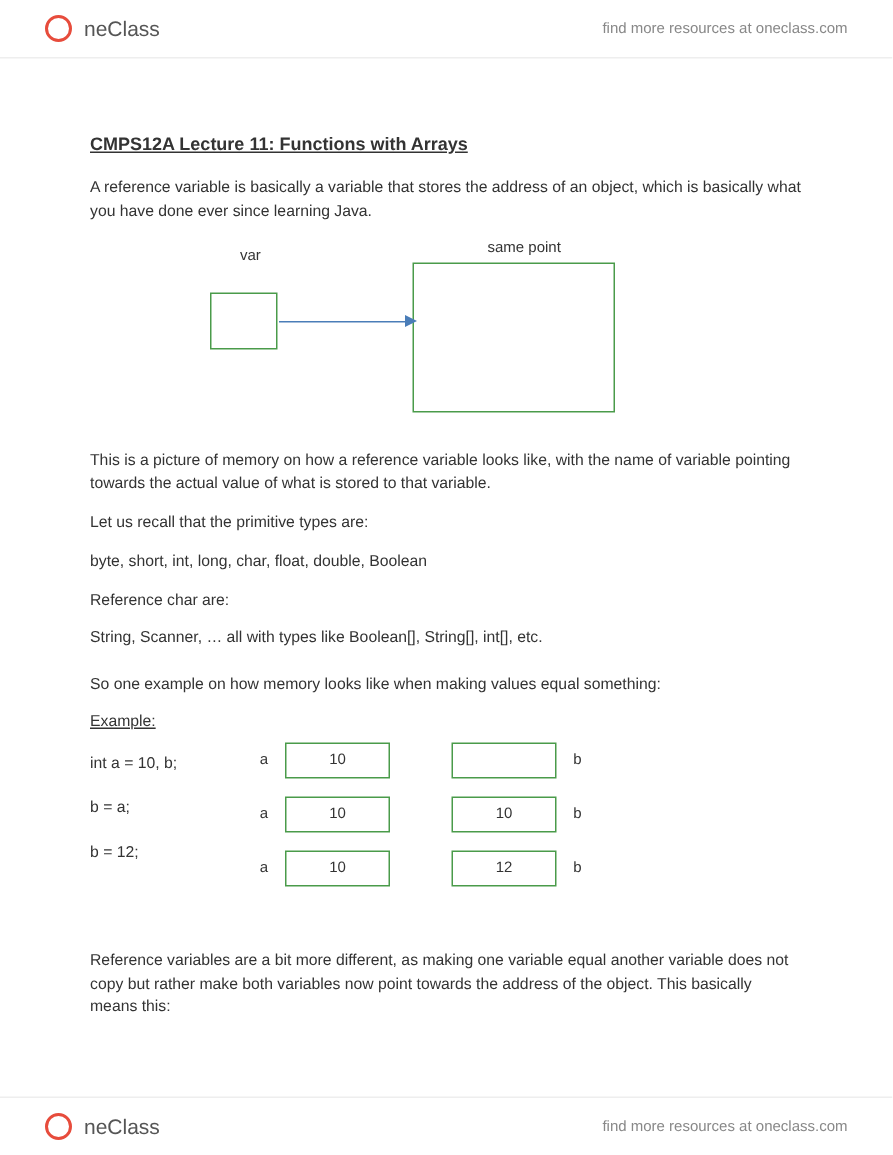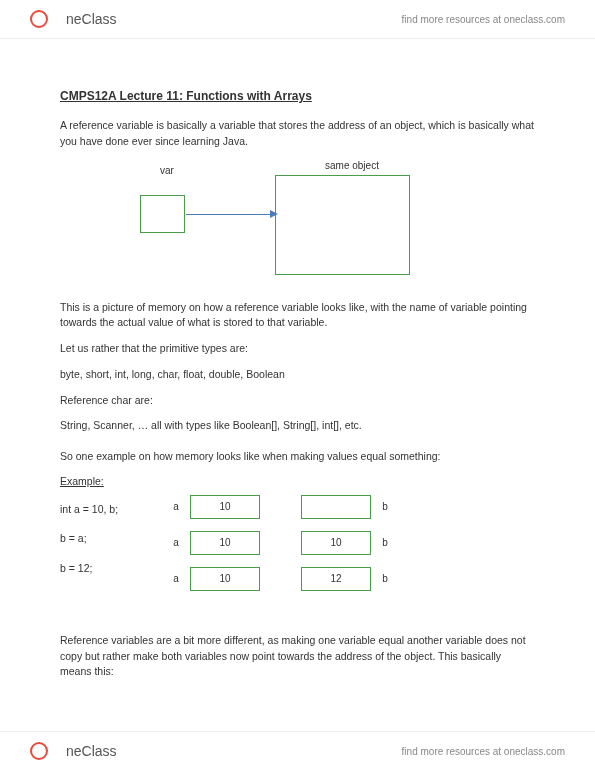--- a/index.html
+++ b/index.html
@@ -15,21 +15,21 @@
     .header {
       display: flex;
       justify-content: space-between;
       align-items: center;
       padding: 10px 30px;
       border-bottom: 1px solid #eee;
     }
     .logo {
       display: flex;
       align-items: center;
-      gap: 18px;
+      gap: 8px;
     }
     .logo-circle {
       width: 18px;
       height: 18px;
       border: 2px solid #e74c3c;
       border-radius: 50%;
       display: inline-block;
     }
     .logo-text {
       font-size: 14px;
@@ -166,29 +166,29 @@
   </div>
   <a class="header-link">find more resources at oneclass.com</a>
 </div>
 
 <div class="content">
   <div class="title">CMPS12A Lecture 11: Functions with Arrays</div>
   <p class="para">A reference variable is basically a variable that stores the address of an object, which is basically what you have done ever since learning Java.</p>
 
   <div class="diagram-area">
     <span class="label-var">var</span>
-    <span class="label-same">same object</span>
+    <span class="label-same">same point</span>
     <div class="small-box"></div>
     <div class="large-box"></div>
     <div class="arrow-line"></div>
     <div class="arrow-head"></div>
   </div>
 
   <p class="para">This is a picture of memory on how a reference variable looks like, with the name of variable pointing towards the actual value of what is stored to that variable.</p>
-  <p class="para">Let us rather that the primitive types are:</p>
+  <p class="para">Let us recall that the primitive types are:</p>
   <p class="para">byte, short, int, long, char, float, double, Boolean</p>
   <p class="para">Reference char are:</p>
   <p class="para">String, Scanner, … all with types like Boolean[], String[], int[], etc.</p>
   <p class="para" style="margin-top:15px">So one example on how memory looks like when making values equal something:</p>
 
   <div class="example-label">Example:</div>
   <div class="example-area">
     <div class="code-col">
       <div>int a = 10, b;</div>
       <div>b = a;</div>

